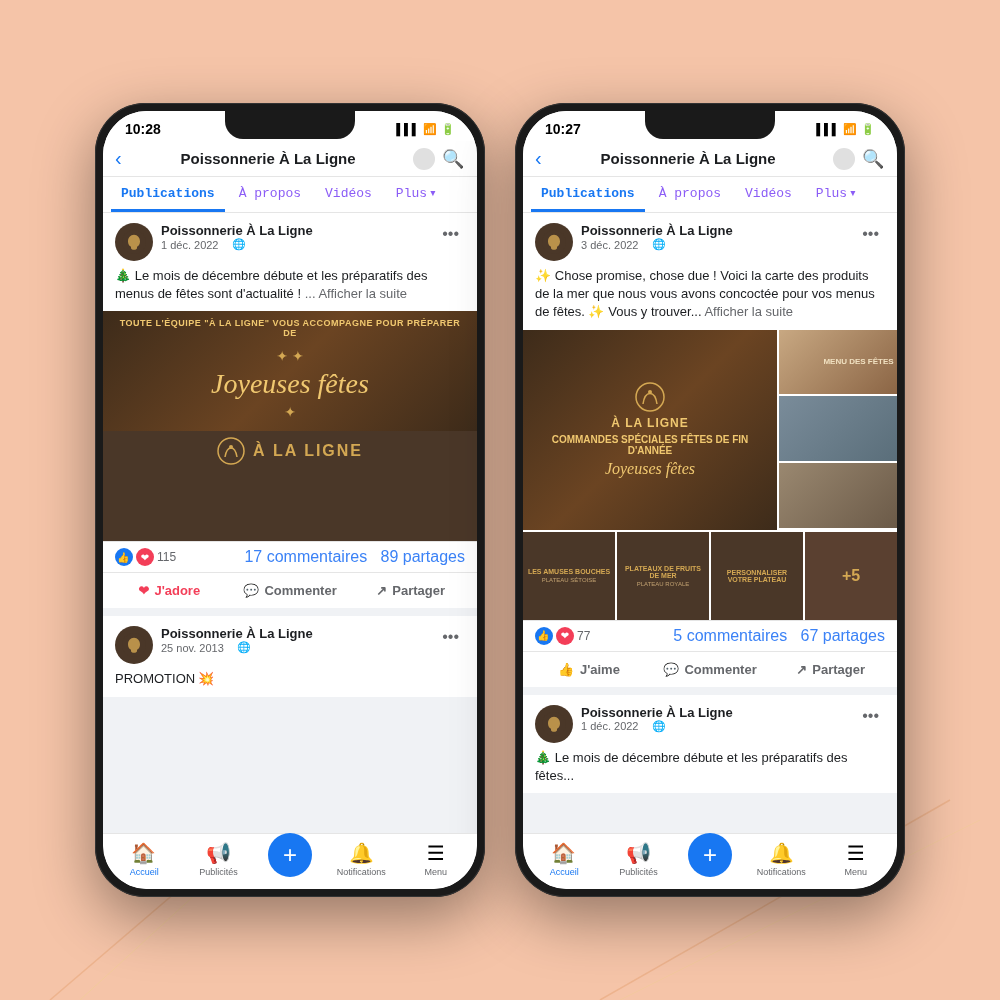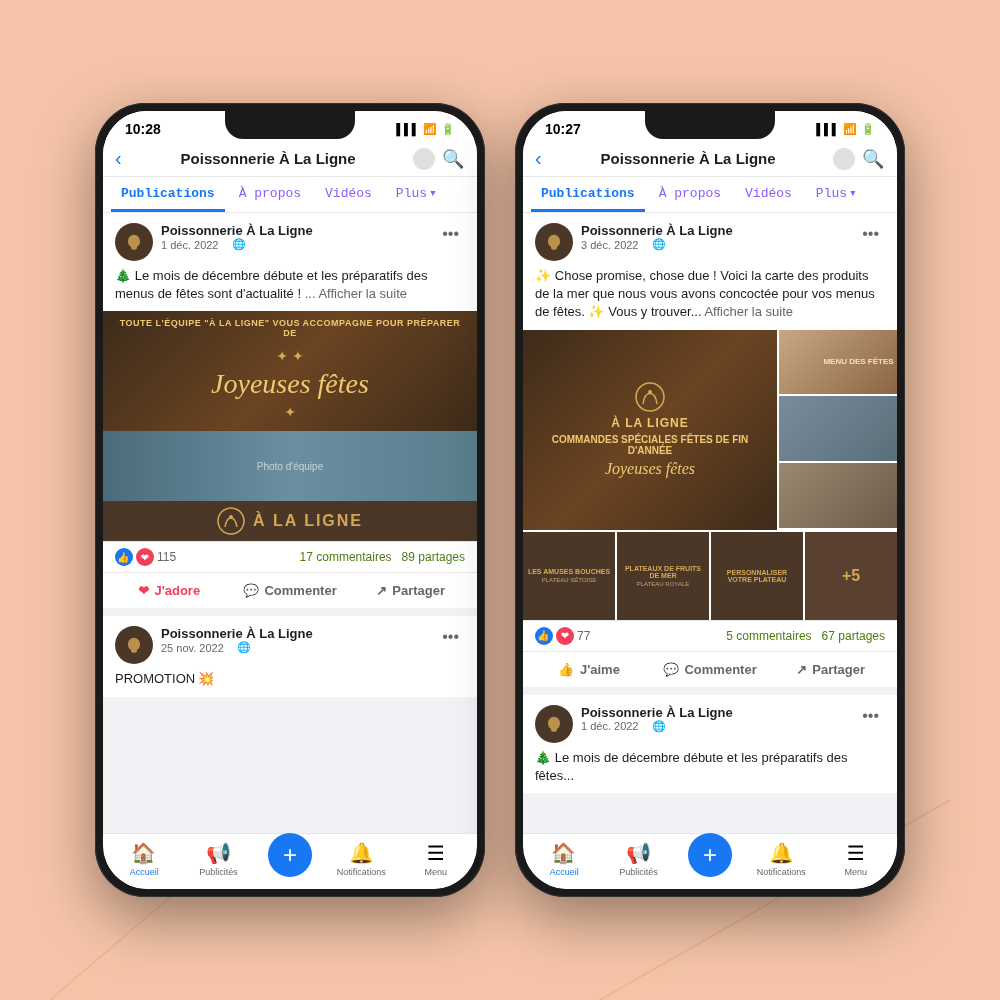--- a/index.html
+++ b/index.html
@@ -261,22 +261,22 @@
 
     .reaction-bubble.like { background: #1877f2; color: white; }
     .reaction-bubble.heart { background: #f33e58; color: white; }
 
     .reaction-count {
       font-size: 12px;
       color: #65676b;
     }
 
     .reaction-stats {
-      font-size: 12px;
-      color: #4d7c0f;
+      font-size: 16px;
+      color: #3b82f6;
     }
 
     
     .action-buttons {
       display: flex;
       padding: 4px 8px;
       gap: 4px;
     }
 
     .action-btn {
@@ -616,23 +616,20 @@
           <div class="post-image post-image-main">
             <div style="width:100%;height:100%;display:flex;flex-direction:column;">
 
               <div class="promo-banner" style="height:120px;">
                 <div class="title" style="font-size:9px;letter-spacing:0.5px;">TOUTE L'ÉQUIPE "À LA LIGNE" VOUS ACCOMPAGNE POUR PRÉPARER DE</div>
                 <div class="stars">✦ ✦</div>
                 <div class="cursive">Joyeuses fêtes</div>
                 <div class="stars">✦</div>
               </div>
 
-              <div class="team-photo" style="height:70px;background:linear-gradient(to right, #4a6b7a, #6b8fa0, #5a7d8c);">
-                <span style="font-size:10px;color:rgba(255,255,255,0.6);">Photo d'équipe</span>
-              </div>
 
               <div class="brand-footer" style="height:40px;">
                 <svg class="brand-logo" viewBox="0 0 28 28" fill="none">
                   <circle cx="14" cy="14" r="13" stroke="#d4a853" stroke-width="1.5"></circle>
                   <path d="M8 20 C10 8 18 8 20 20" stroke="#d4a853" stroke-width="1.5" fill="none"></path>
                   <circle cx="14" cy="10" r="2" fill="#d4a853"></circle>
                 </svg>
                 <span class="brand-name">À LA LIGNE</span>
               </div>
             </div>
@@ -670,21 +667,21 @@
           <div class="post-header">
             <div class="post-avatar">
               <svg viewBox="0 0 40 40" fill="none">
                 <circle cx="20" cy="20" r="20" fill="#4a3728"></circle>
                 <path d="M20 8 C14 8 10 13 10 19 C10 23 12 26 15 28 L15 30 C15 32 17 33 20 33 C23 33 25 32 25 30 L25 28 C28 26 30 23 30 19 C30 13 26 8 20 8Z" fill="#d4a853" opacity="0.8"></path>
               </svg>
             </div>
             <div class="post-meta">
               <div class="post-author">Poissonnerie À La Ligne</div>
               <div class="post-date">
-                <span>25 nov. 2022</span>
+                <span>25 nov. 2013</span>
                 <span>🌐</span>
               </div>
             </div>
             <span class="post-options">•••</span>
           </div>
           <div class="post-text">
             <span>PROMOTION 💥</span>
           </div>
         </div>
 

